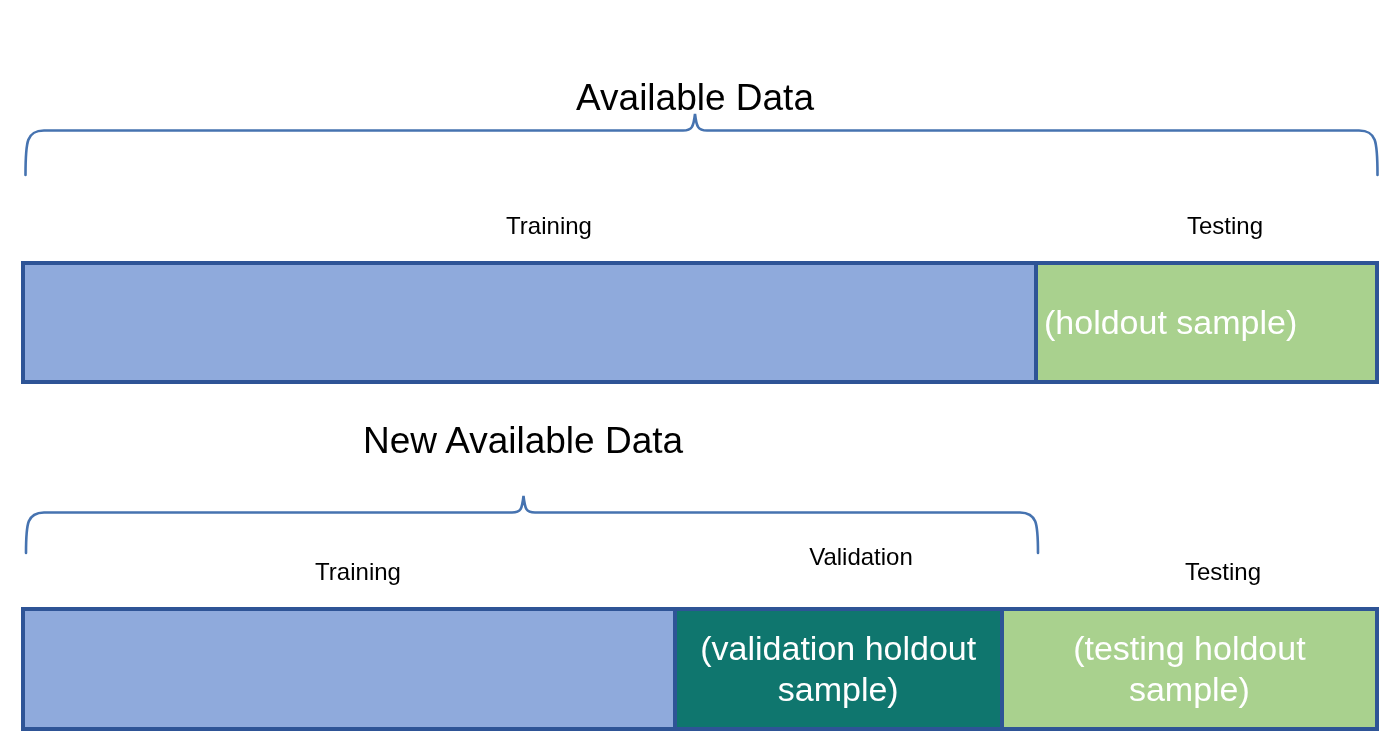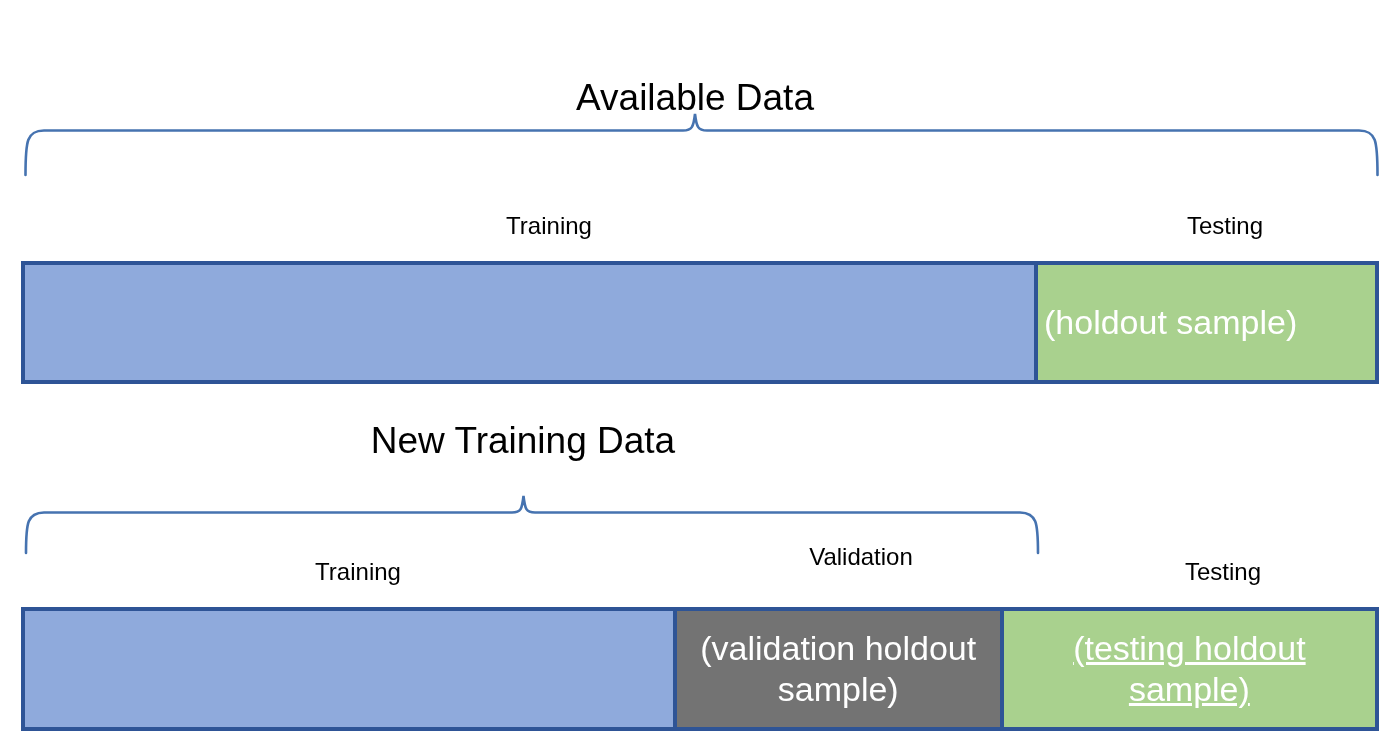--- a/index.html
+++ b/index.html
@@ -78,29 +78,29 @@
     color: #ffffff;
     font-size: 34px;
     line-height: 1.22;
     padding: 0 6px;
     overflow: hidden;
   }
   .seg + .seg { margin-left: -4px; }
 
   .seg-blue   { background: #8FAADC; }
   .seg-green  { background: #A9D18E; }
-  .seg-orange { background: #737373; }
+  .seg-orange { background: #0f766e; }
 
   
   #seg-training-1 { width: 1017px; }
   #seg-testing-1  { width: 345px; }
   
   #seg-training-2  { width: 680px; }
   #seg-validation-2{ width: 343px; }
-  #seg-testing-2   { width: 393px; text-decoration: underline; }
+  #seg-testing-2   { width: 393px; }
 
   .seg-text { display: block; }
 </style>
 </head>
 <body>
 
 <div class="canvas">
 
   <svg class="brace-svg" viewBox="0 0 1396 752">
 
@@ -116,21 +116,21 @@
              C26,522 27.5,513 44,512.5
              L512,512.5
              C521,512.5 522,509 523.5,496
              C525,509 526,512.5 535,512.5
              L1020,512.5
              C1036.5,513 1038,522 1038,553"></path>
   </svg>
 
   <div class="brace-title" id="available-data-title">Available Data</div>
 
-  <div class="brace-title" id="new-available-data-title">New Training Data</div>
+  <div class="brace-title" id="new-available-data-title">New Available Data</div>
 
   <div class="seg-caption" id="caption-training-1">Training</div>
 
   <div class="seg-caption" id="caption-testing-1">Testing</div>
 
   <div class="bar" id="bar-row-1">
     <div class="seg seg-blue" id="seg-training-1">
       <span class="seg-text"></span>
     </div>
     <div class="seg seg-green" id="seg-testing-1">

